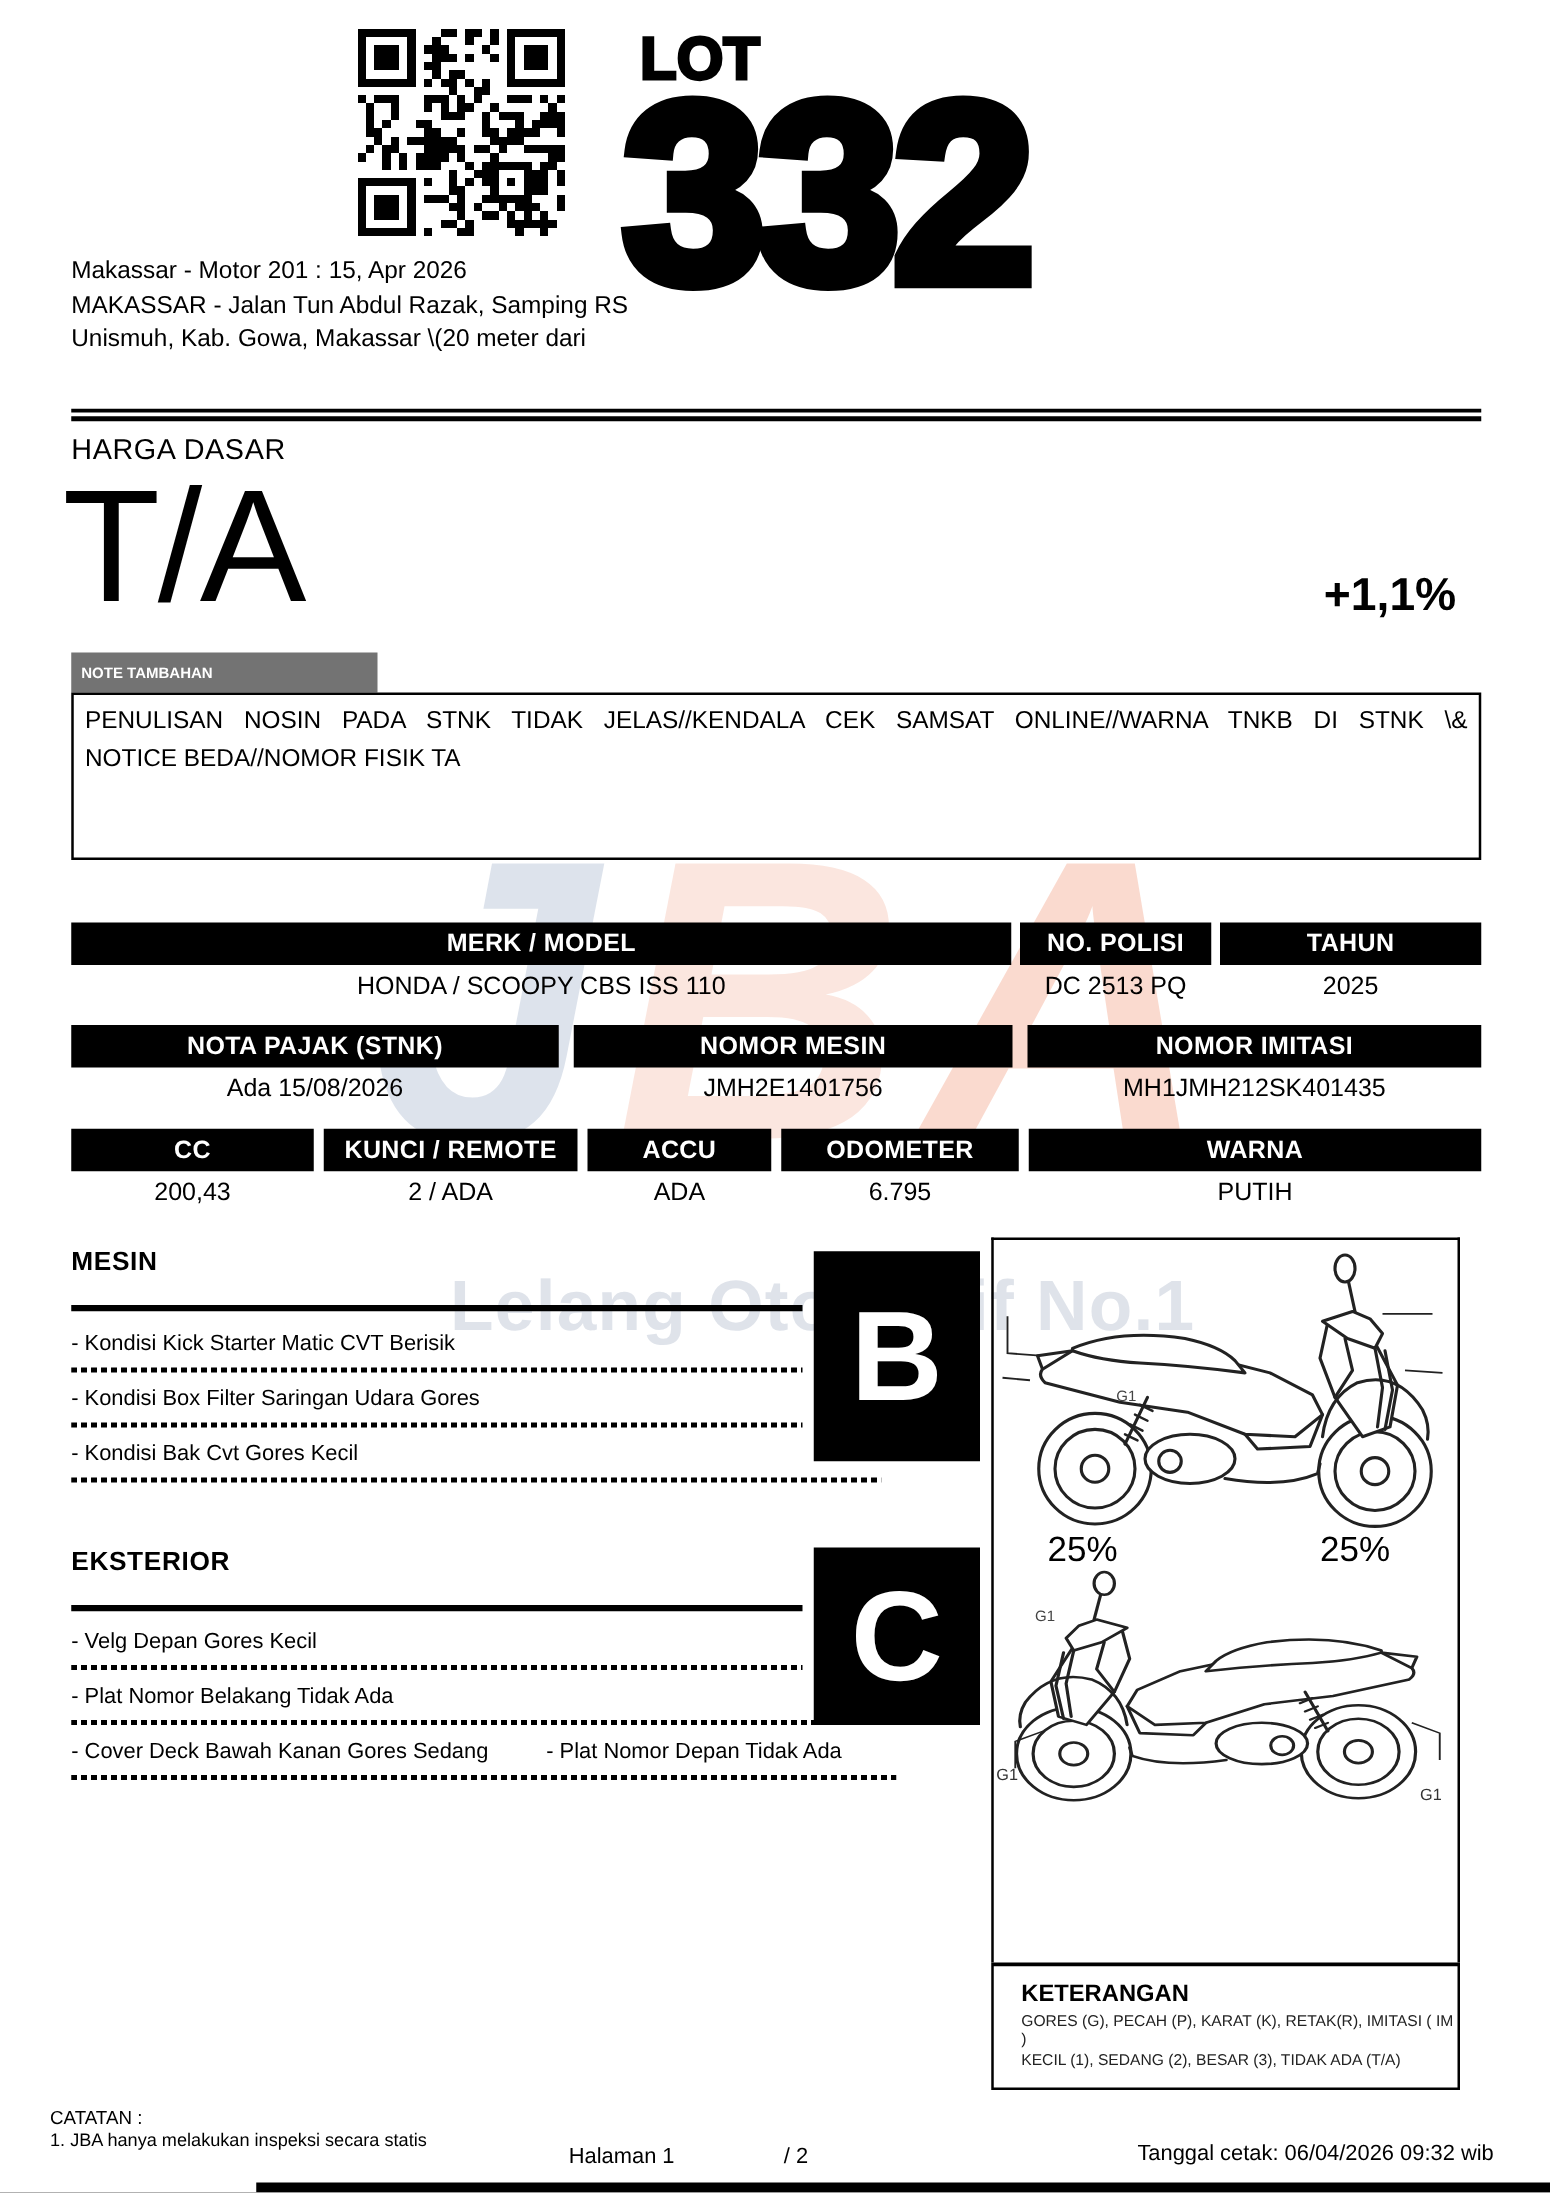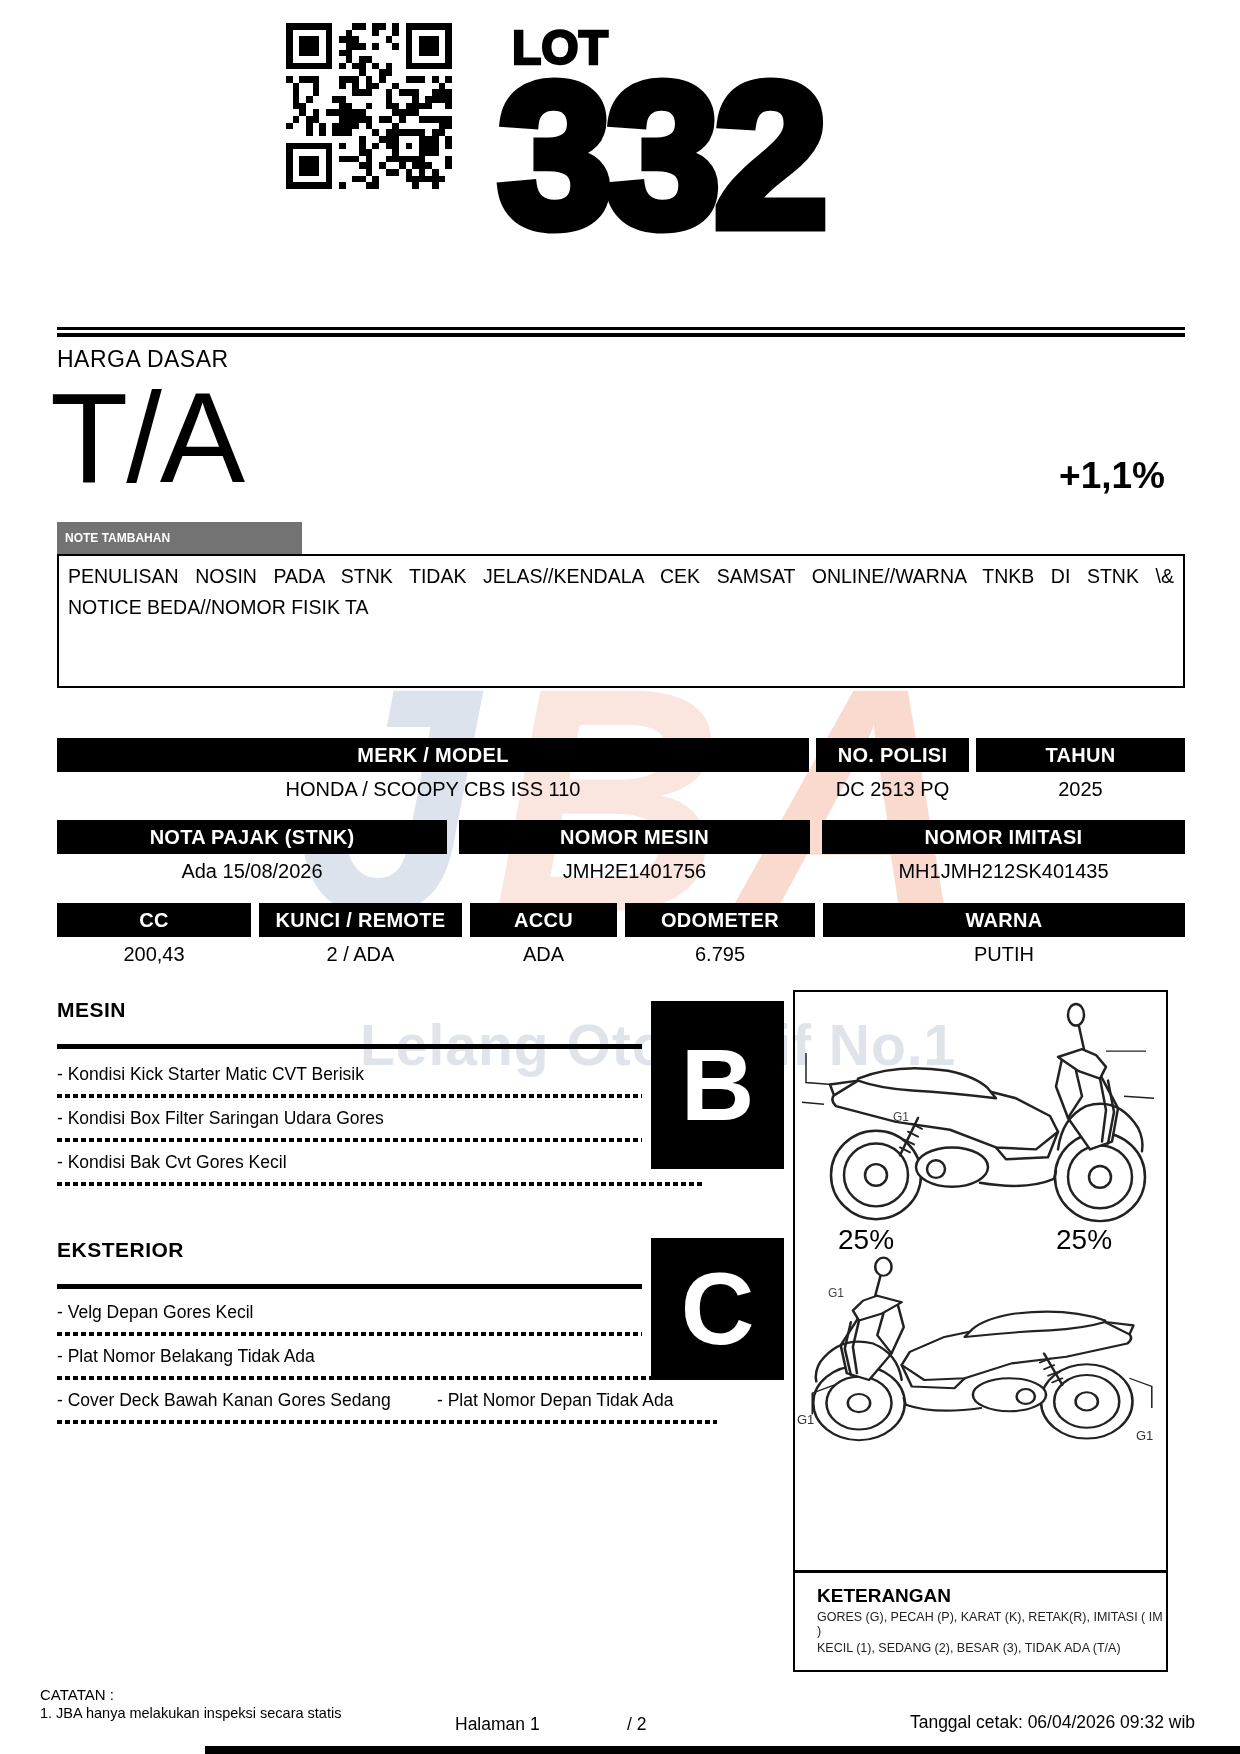--- a/index.html
+++ b/index.html
@@ -273,20 +273,25 @@
         <rect x="132.80" y="13.28" width="19.92" height="19.92" fill="#000"></rect>
         <rect x="0.00" y="119.52" width="46.48" height="46.48" fill="#000"></rect>
         <rect x="6.64" y="126.16" width="33.20" height="33.20" fill="#fff"></rect>
         <rect x="13.28" y="132.80" width="19.92" height="19.92" fill="#000"></rect>
         <rect x="106.24" y="106.24" width="33.20" height="33.20" fill="#000"></rect>
         <rect x="112.88" y="112.88" width="19.92" height="19.92" fill="#fff"></rect>
         <rect x="119.52" y="119.52" width="6.64" height="6.64" fill="#000"></rect>
       </svg></div>
   <div class="abs z" id="lot-label">LOT</div>
   <div class="abs z" id="lot-number">332</div>
+  <div class="abs z" id="venue">
+    <div>Makassar - Motor 201 : 15, Apr 2026</div>
+    <div>MAKASSAR - Jalan Tun Abdul Razak, Samping RS</div>
+    <div>Unismuh, Kab. Gowa, Makassar \(20 meter dari</div>
+  </div>
   <div class="abs z" id="dbl-rule"></div>
 
   <div class="abs z" id="harga-label">HARGA DASAR</div>
   <div class="abs z" id="harga-value">T/A</div>
   <div class="abs z" id="increment">+1,1%</div>
 
   <div class="abs z" id="note-label">NOTE TAMBAHAN</div>
   <div class="abs z" id="note-box">
     <div class="just">PENULISAN NOSIN PADA STNK TIDAK JELAS//KENDALA CEK  SAMSAT ONLINE//WARNA TNKB DI STNK \&amp;</div>
     <div>NOTICE BEDA//NOMOR FISIK TA</div>

